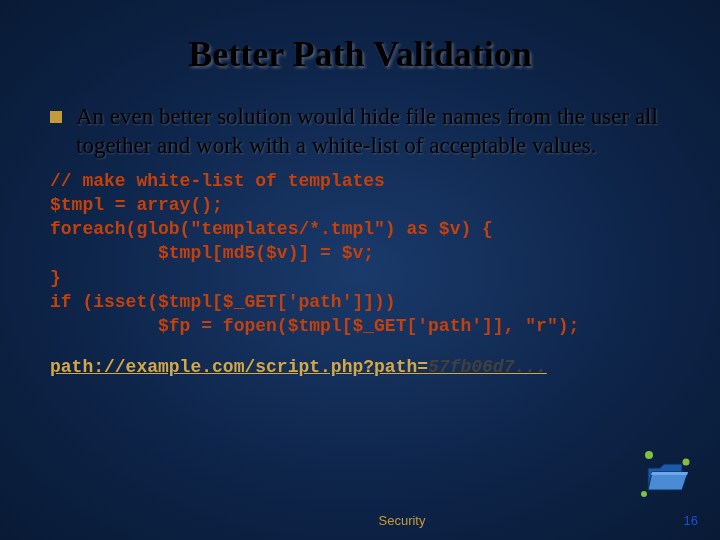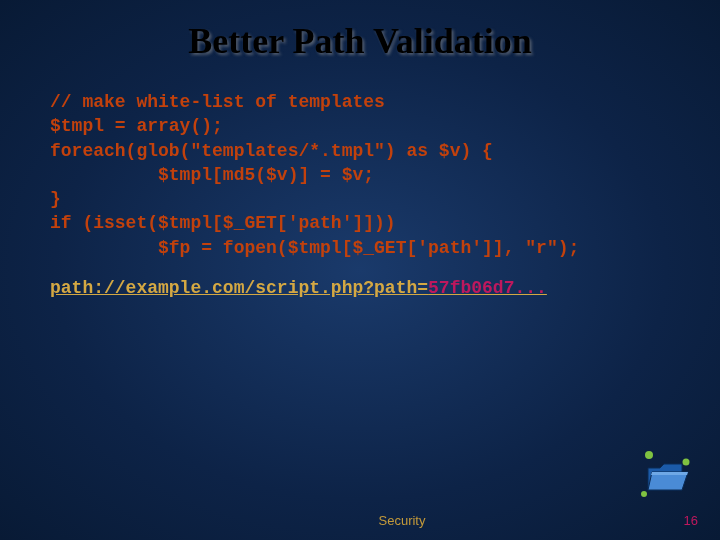--- a/index.html
+++ b/index.html
@@ -6,21 +6,21 @@
   body {
     width: 720px;
     height: 540px;
     background: radial-gradient(ellipse at center, #1a3a6b 0%, #0d2347 60%, #081a35 100%);
     font-family: "Times New Roman", serif;
     color: #fff;
     overflow: hidden;
     position: relative;
   }
   .slide {
-    padding: 20px 50px 0 50px;
+    padding: 33px 50px 0 50px;
   }
   .title {
     font-size: 36px;
     font-weight: bold;
     color: #000;
     text-shadow: 2px 2px 3px rgba(150,150,150,0.5);
     text-align: center;
     margin-bottom: 28px;
   }
   .bullet-row {
@@ -54,53 +54,58 @@
   .url {
     font-family: "Courier New", monospace;
     font-size: 18px;
     font-weight: bold;
     text-decoration: underline;
     color: #d4a843;
     margin-top: 18px;
     white-space: pre;
   }
   .url .hash {
-    color: #be185d;
+    color: #404040;
+    font-style: italic;
   }
   .footer {
     position: absolute;
     bottom: 12px;
     left: 0;
     width: 100%;
     text-align: center;
     font-size: 13px;
     color: #c49a3a;
     font-family: Arial, sans-serif;
     margin-left: 42px;
   }
   .pagenum {
     position: absolute;
     bottom: 12px;
     right: 22px;
     font-size: 13px;
-    color: #be185d;
+    color: #1d4ed8;
     font-family: Arial, sans-serif;
   }
   .folder-icon {
     position: absolute;
     bottom: 40px;
     right: 26px;
   }
 </style>
 </head>
 <body>
 
 <div class="slide">
   <h1 class="title">Better Path Validation</h1>
 
+  <div class="bullet-row">
+    <div class="bullet"></div>
+    <div class="bullet-text">An even better solution would hide file names from the user all together and work with a white-list of acceptable values.</div>
+  </div>
 
   <div class="code">// make white-list of templates
 $tmpl = array();
 foreach(glob("templates/*.tmpl") as $v) {
           $tmpl[md5($v)] = $v;
 }
 if (isset($tmpl[$_GET['path']]))
           $fp = fopen($tmpl[$_GET['path']], "r");</div>
 
   <div class="url"><span>path://example.com/script.php?path=</span><span class="hash">57fb06d7...</span></div>

